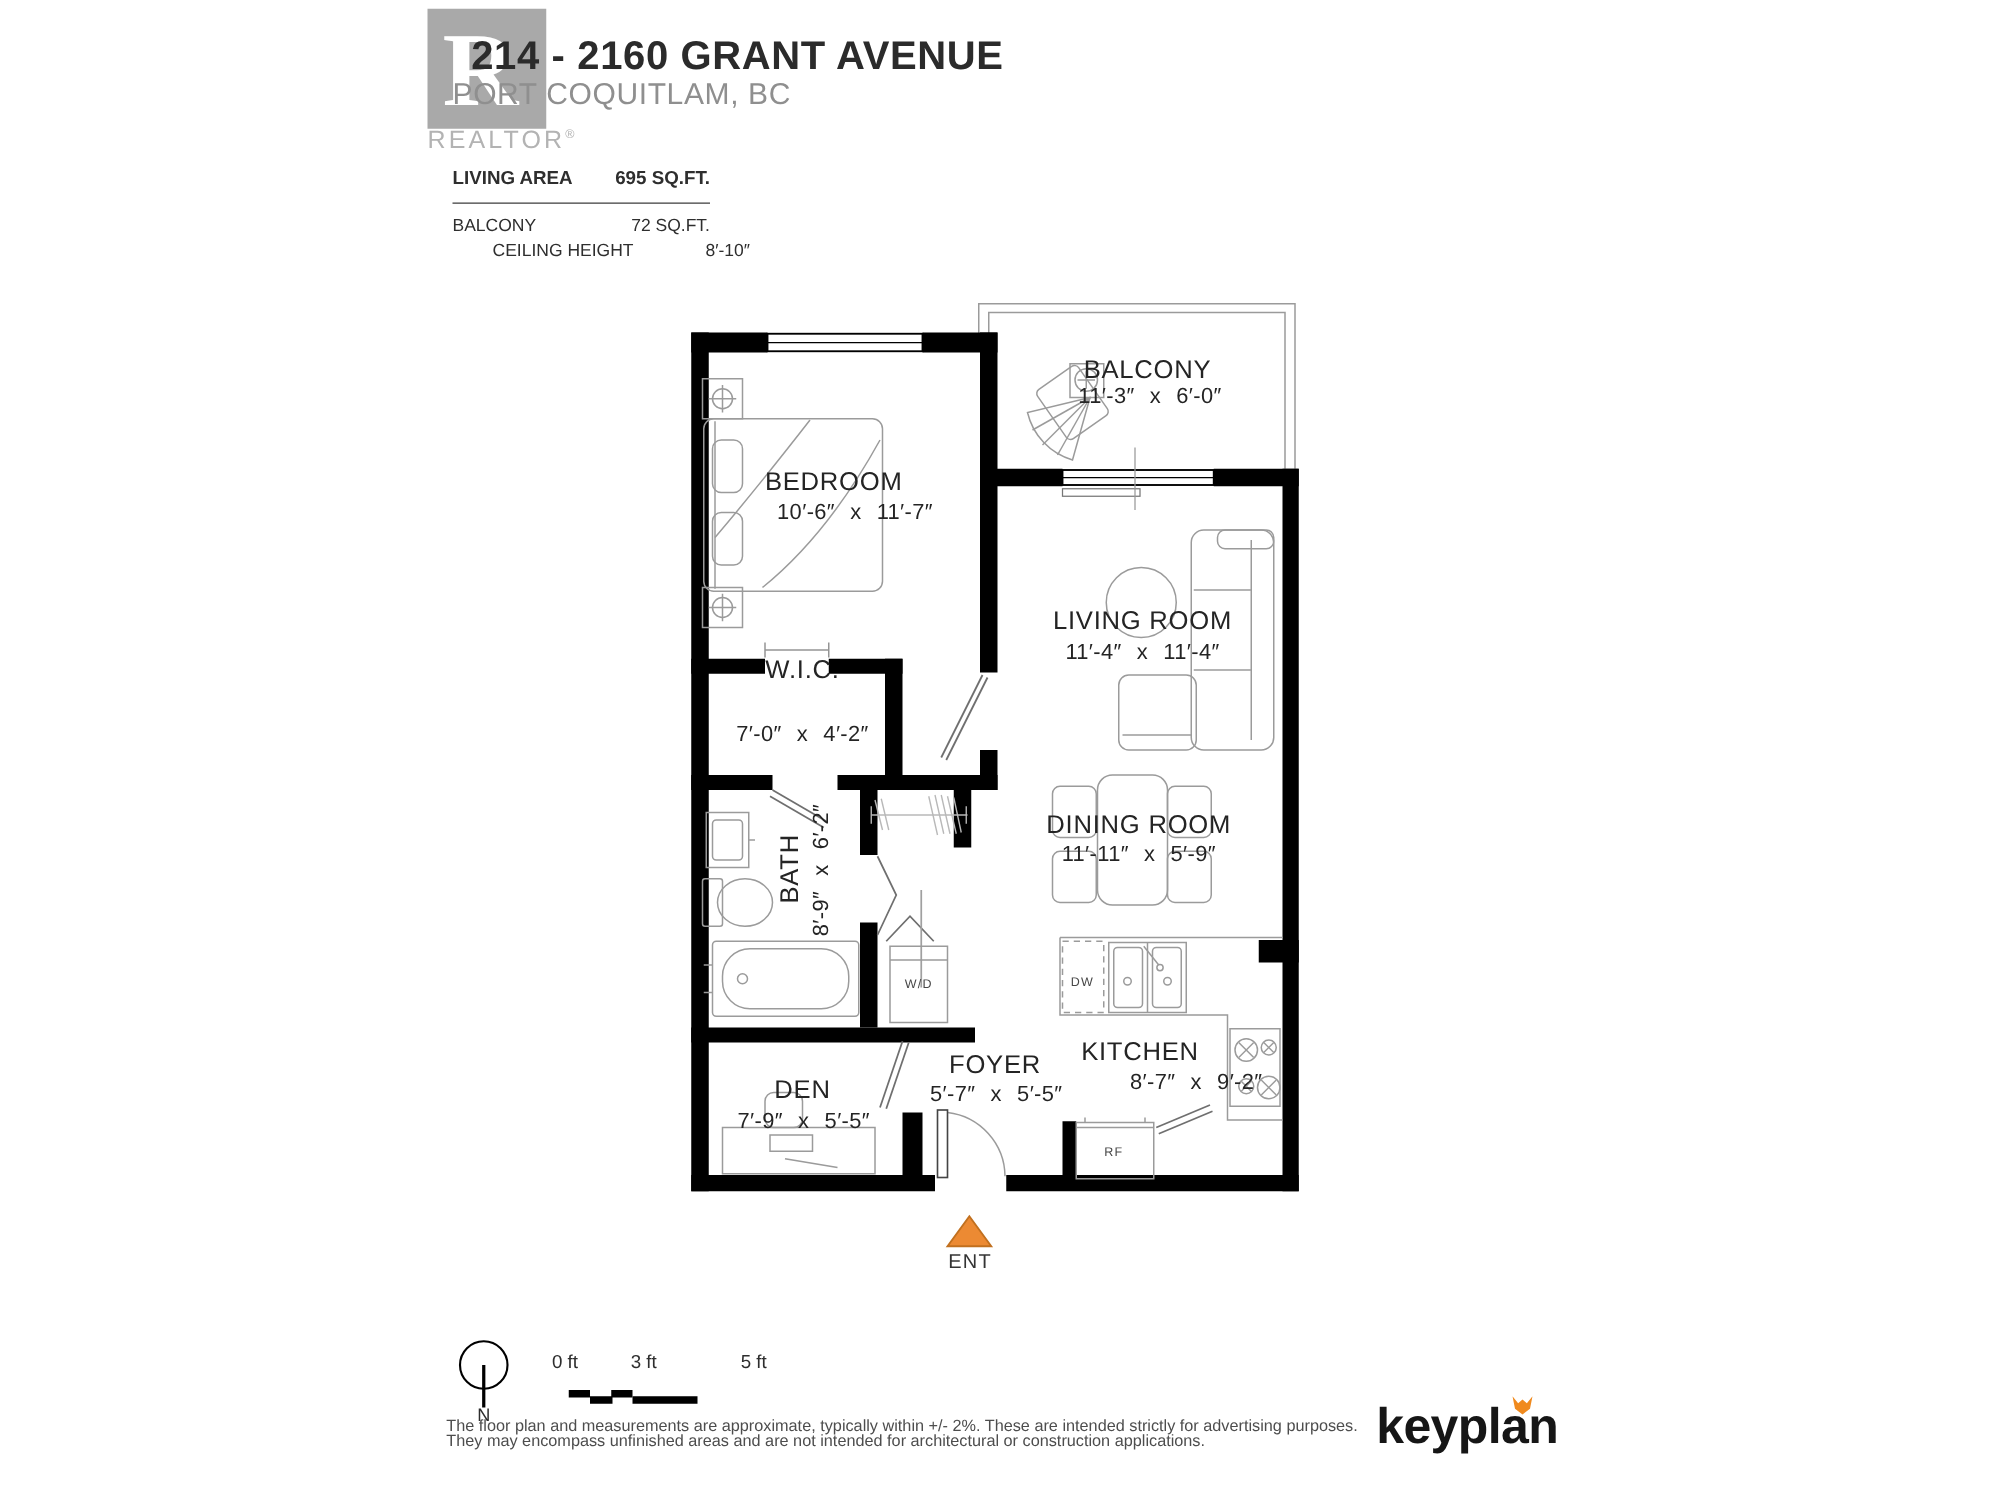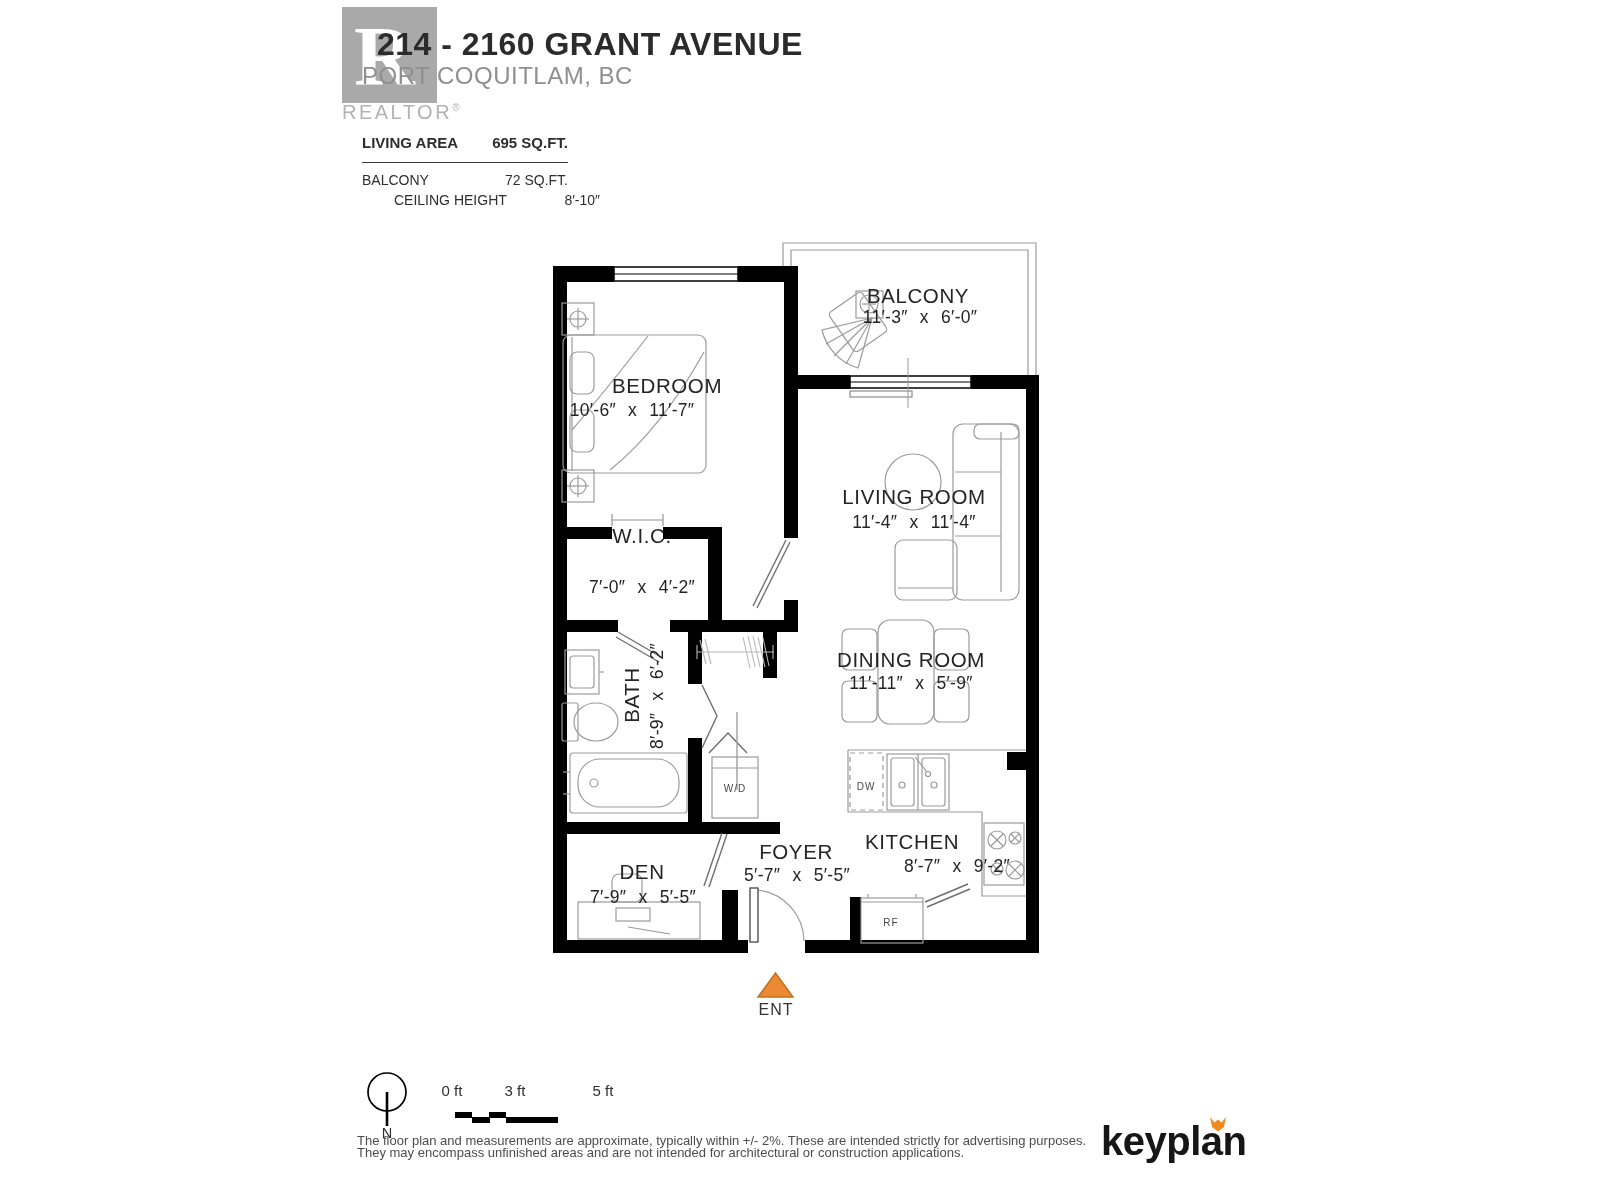--- a/index.html
+++ b/index.html
@@ -286,21 +286,21 @@
       <span class="lab">BALCONY</span>
       <span class="val">72 SQ.FT.</span>
     </div>
     <div class="stats-row stats-reg" style="top:58px;margin-left:32px;">
       <span class="lab">CEILING HEIGHT</span>
       <span class="val">8′-10″</span>
     </div>
   </div>
 
   <div class="lbl rname" style="left:667px; top:386px;">BEDROOM</div>
-  <div class="lbl rdims" style="left:632px; top:410px;text-align:right;">10′-6″ x 11′-7″</div>
+  <div class="lbl rdims" style="left:684px; top:410px;text-align:right;">10′-6″ x 11′-7″</div>
 
   <div class="lbl rname" style="left:918px; top:296px;">BALCONY</div>
   <div class="lbl rdims" style="left:920px; top:317px;">11′-3″ x 6′-0″</div>
 
   <div class="lbl rname" style="left:914px; top:497px;">LIVING ROOM</div>
   <div class="lbl rdims" style="left:914px; top:522px;">11′-4″ x 11′-4″</div>
 
   <div class="lbl rname" style="left:642px; top:536px;">W.I.C.</div>
   <div class="lbl rdims" style="left:642px; top:587px;">7′-0″ x 4′-2″</div>
 

